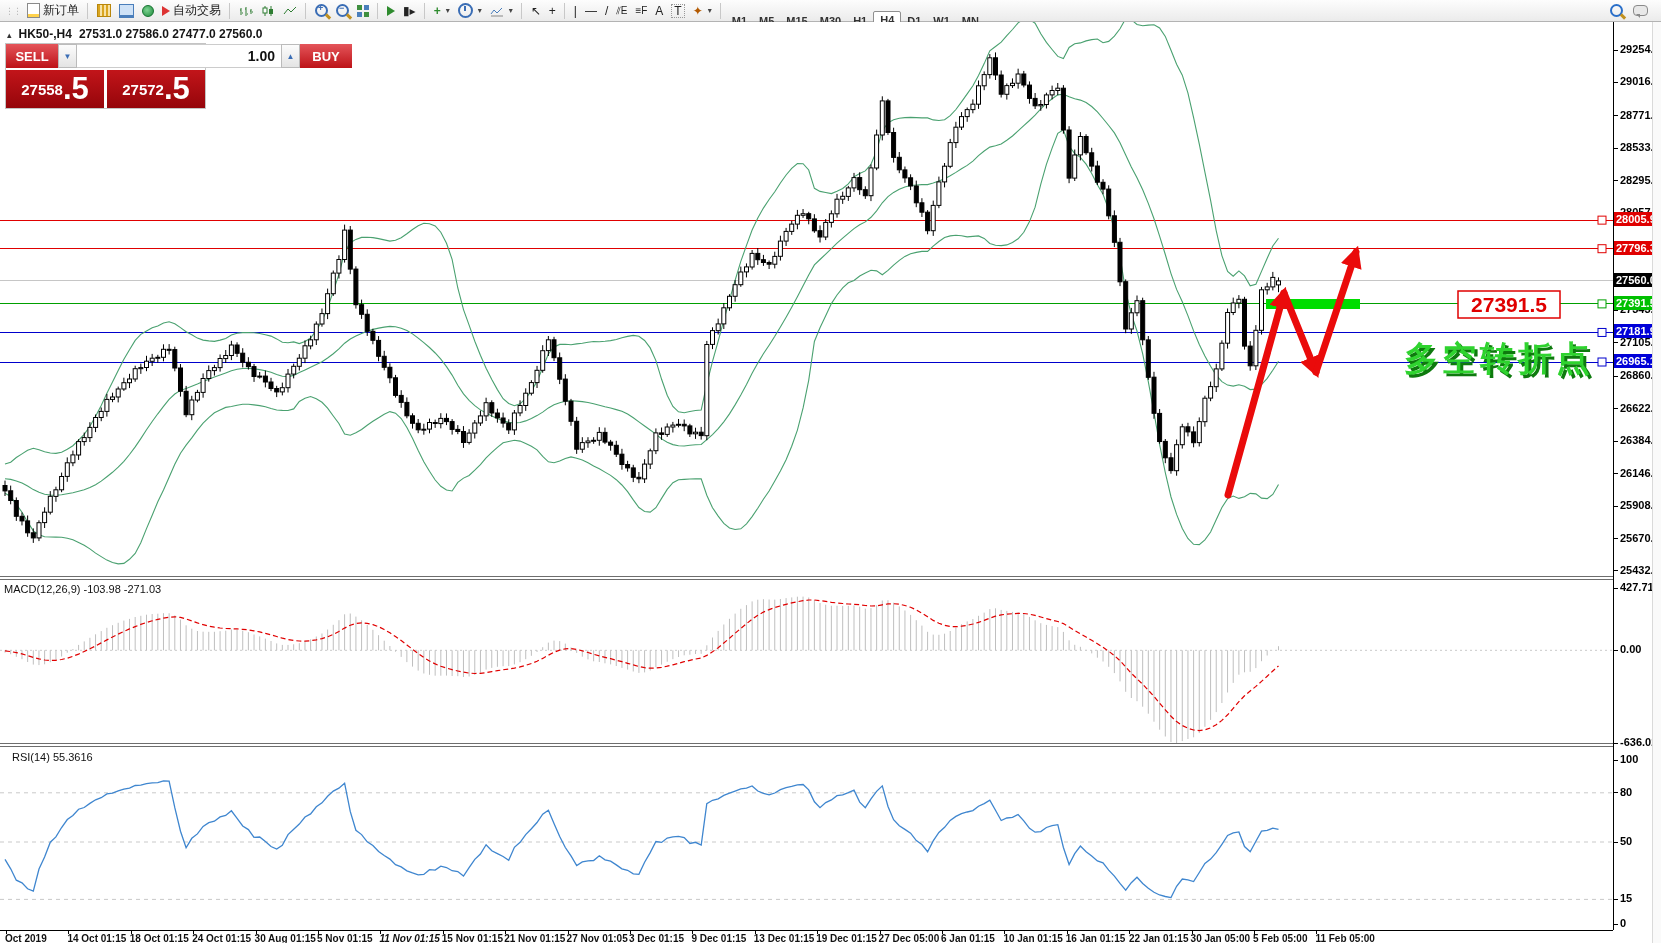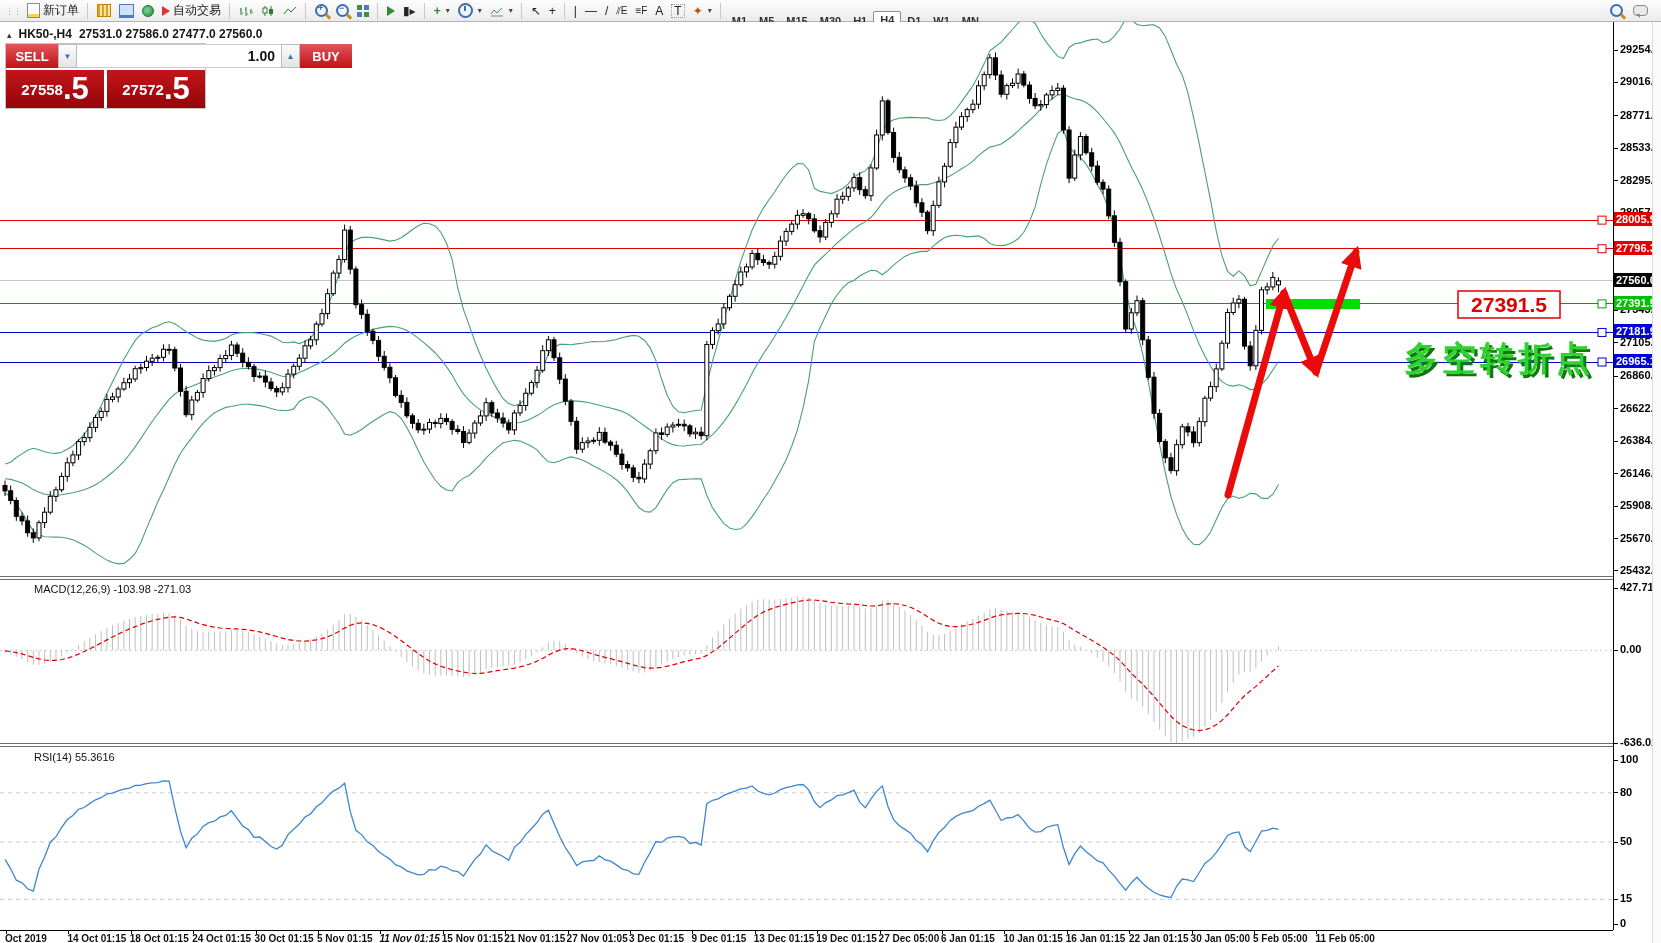--- a/index.html
+++ b/index.html
@@ -43,21 +43,21 @@
   .chart svg{position:absolute;left:0;display:block;}
   .sep{position:absolute;left:0;width:1613px;height:0;border-top:1px solid #6e6e6e;}
   .axis{position:absolute;left:1613px;top:0;width:47px;height:908px;border-left:1px solid #000;font-weight:700;font-size:11px;color:#000;background:#fff;box-sizing:border-box;}
   .tick{position:absolute;left:6px;white-space:nowrap;}
   .tickdash{position:absolute;left:0;width:4px;height:0;border-top:1px solid #000;}
   .ptag{position:absolute;left:0;width:45px;padding:1px 0 1px 2px;color:#fff;white-space:nowrap;font-size:11px;font-weight:700;}
   .datebar{position:absolute;left:0;top:908px;width:1613px;height:13px;border-top:1px solid #000;font-size:10px;font-weight:700;color:#111;}
   .dlabel{position:absolute;top:2px;white-space:nowrap;}
   .dtick{position:absolute;top:0;width:0;height:3px;border-left:1px solid #000;}
   .edge{position:absolute;left:1652px;top:0;width:9px;height:921px;background:#fafafa;border-left:1px solid #dadada;}
-  .indlabel{position:absolute;font-size:11px;color:#111;white-space:nowrap;margin-left:30px;}
+  .indlabel{position:absolute;font-size:11px;color:#111;white-space:nowrap;}
 
   .title{position:absolute;left:7px;top:5px;font-size:12px;font-weight:700;color:#151515;display:flex;gap:7px;align-items:baseline;}
   .title .tri{font-size:9px;color:#333;}
 
   
   .trade{position:absolute;left:5px;top:21px;width:201px;background:#fff;border:1px solid #c4c4c4;box-sizing:border-box;}
   .trow1{display:flex;height:24px;}
   .sellbtn,.buybtn{flex:0 0 52px;background:linear-gradient(#e4555a,#bd1217);color:#fff;font-weight:700;font-size:13px;
      display:flex;align-items:center;justify-content:center;}
   .vol{flex:1;display:flex;align-items:stretch;background:#fff;}
@@ -959,21 +959,21 @@
           <span class="pfrac">.5</span>
         </div>
         <div class="pricebox">
           <span class="pmain">27572</span>
           <span class="pfrac">.5</span>
         </div>
       </div>
     </div>
 
     <div class="indlabel" style="left:4px;top:561px">MACD(12,26,9) -103.98 -271.03</div>
-    <div class="indlabel" style="left:4px;top:729px">RSI(14) 55.3616</div>
+    <div class="indlabel" style="left:12px;top:729px">RSI(14) 55.3616</div>
 
     <div class="axis" id="axis">
         <div class="tickdash" style="top: 27.5px;"></div>
         <div class="tick" style="top: 21px;">29254.0</div>
         <div class="tickdash" style="top: 59.9427px;"></div>
         <div class="tick" style="top: 53.4427px;">29016.0</div>
         <div class="tickdash" style="top: 93.3397px;"></div>
         <div class="tick" style="top: 86.8397px;">28771.0</div>
         <div class="tickdash" style="top: 125.782px;"></div>
         <div class="tick" style="top: 119.282px;">28533.0</div>
@@ -1025,21 +1025,21 @@
     <div class="datebar" id="datebar">
         <div class="dtick" style="left: 6px;"></div>
         <div class="dlabel" style="left: 5px;">Oct 2019</div>
         <div class="dtick" style="left: 68.4px;"></div>
         <div class="dlabel" style="left: 67.4px;">14 Oct 01:15</div>
         <div class="dtick" style="left: 130.8px;"></div>
         <div class="dlabel" style="left: 129.8px;">18 Oct 01:15</div>
         <div class="dtick" style="left: 193.2px;"></div>
         <div class="dlabel" style="left: 192.2px;">24 Oct 01:15</div>
         <div class="dtick" style="left: 255.6px;"></div>
-        <div class="dlabel" style="left: 254.6px;">30 Oct 01:15</div>
+        <div class="dlabel" style="left: 254.6px;">30 Aug 01:15</div>
         <div class="dtick" style="left: 318px;"></div>
         <div class="dlabel" style="left: 317px;">5 Nov 01:15</div>
         <div class="dtick" style="left: 380.4px;"></div>
         <div class="dlabel" style="left: 379.4px; font-style: italic;">11 Nov 01:15</div>
         <div class="dtick" style="left: 442.8px;"></div>
         <div class="dlabel" style="left: 441.8px;">15 Nov 01:15</div>
         <div class="dtick" style="left: 505.2px;"></div>
         <div class="dlabel" style="left: 504.2px;">21 Nov 01:15</div>
         <div class="dtick" style="left: 567.6px;"></div>
         <div class="dlabel" style="left: 566.6px;">27 Nov 01:05</div>

